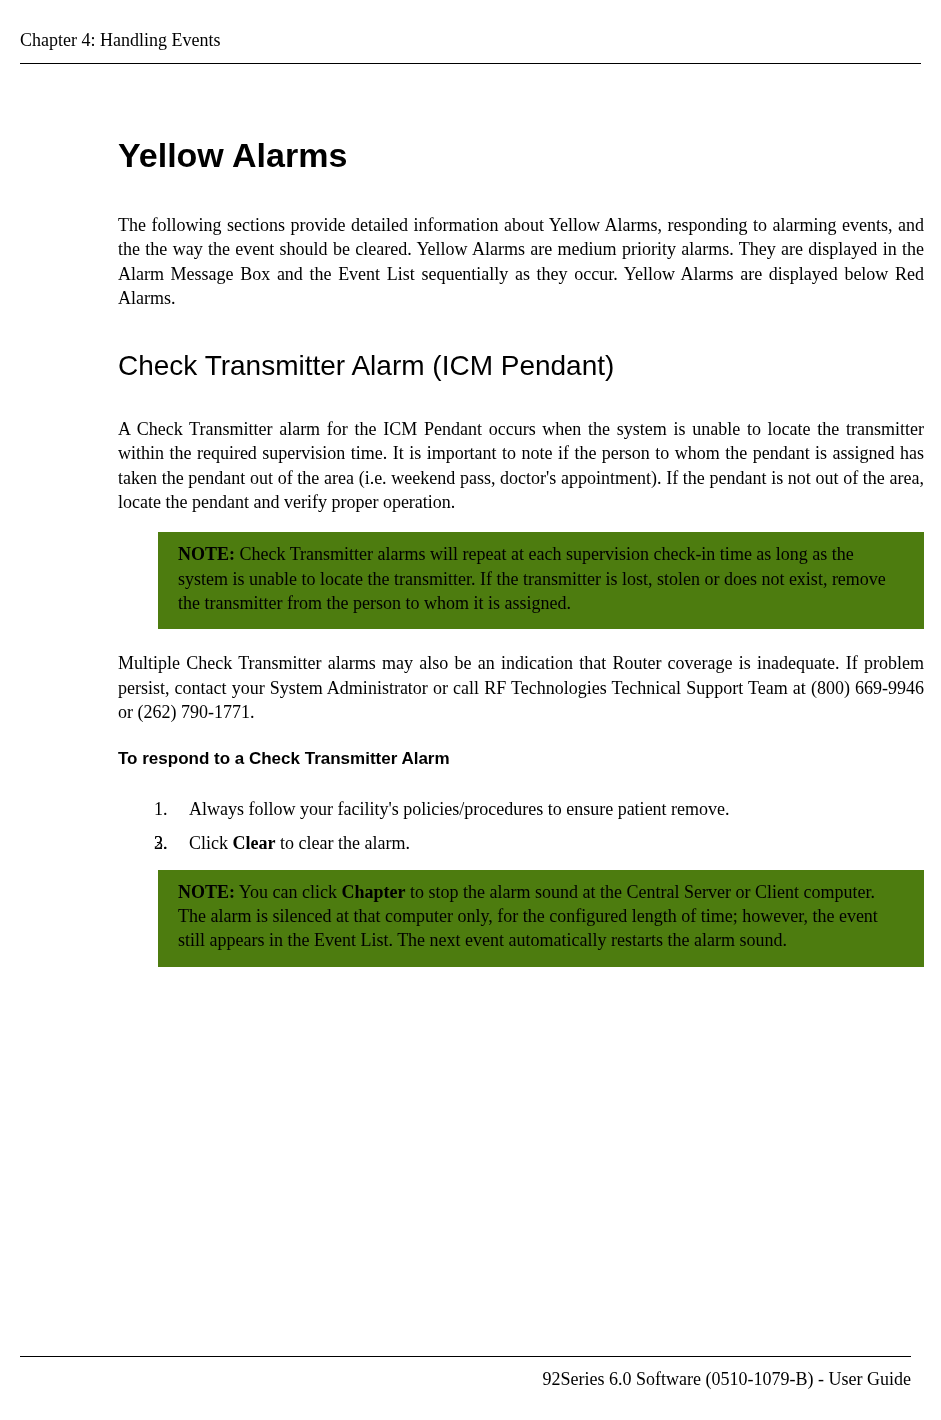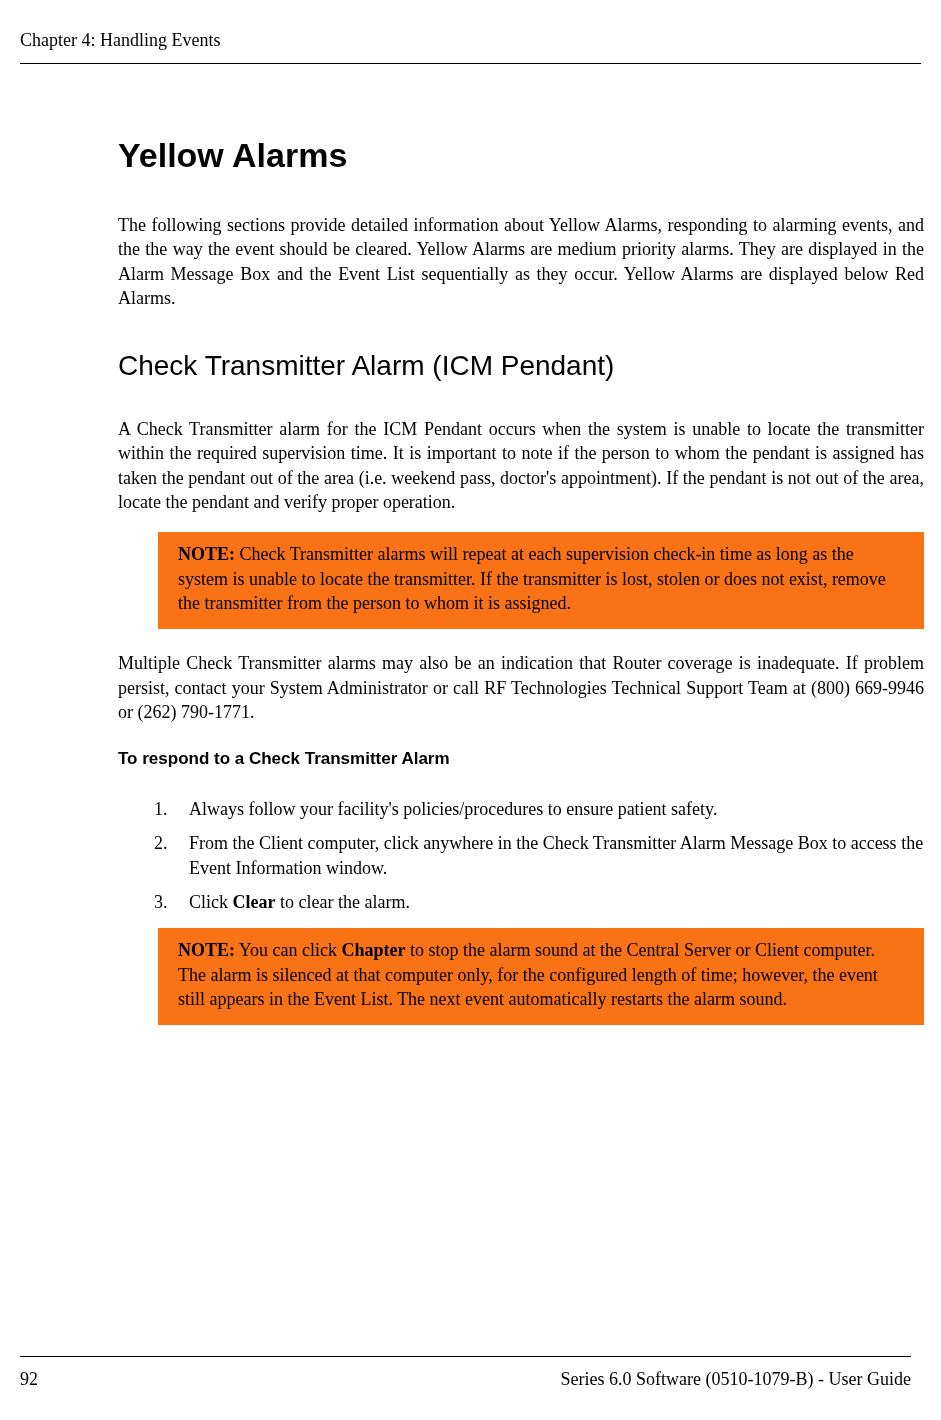--- a/index.html
+++ b/index.html
@@ -49,21 +49,21 @@
       font-weight: normal;
       margin-bottom: 35px;
     }
     .body-para {
       font-size: 18px;
       line-height: 1.35;
       text-align: justify;
       margin-bottom: 18px;
     }
     .note-box {
-      background: #f97316;
+      background: #4d7c0f;
       margin-left: 40px;
       margin-right: 0;
       padding: 10px 20px 14px 20px;
       font-size: 18px;
       line-height: 1.35;
       margin-bottom: 22px;
     }
     .note-label {
       font-weight: bold;
     }
@@ -99,21 +99,21 @@
       left: 20px;
       right: 30px;
     }
     .footer-rule {
       border: none;
       border-top: 1.5px solid #000;
       margin-bottom: 12px;
     }
     .footer-row {
       display: flex;
-      justify-content: space-between;
+      justify-content: flex-end;
       font-size: 18px;
     }
   </style>
 </head>
 <body>
 
 <div class="page-header">
   <div class="header-text">Chapter 4: Handling Events</div>
   <hr class="header-rule">
 </div>
@@ -131,25 +131,24 @@
     <span class="note-label">NOTE:</span><span> Check Transmitter alarms will repeat at each supervision check-in time as long as the system is unable to locate the transmitter. If the transmitter is lost, stolen or does not exist, remove the transmitter from the person to whom it is assigned.</span>
   </div>
 
   <p class="body-para">Multiple Check Transmitter alarms may also be an indication that Router coverage is inadequate. If problem persist, contact your System Administrator or call RF Technologies Technical Support Team at (800) 669-9946 or (262) 790-1771.</p>
 
   <h3 class="sub-sub-heading">To respond to a Check Transmitter Alarm</h3>
 
   <ol class="ordered-list">
     <li>
       <span class="num">1.</span>
-      <span>Always follow your facility's policies/procedures to ensure patient safety.</span>
+      <span>Always follow your facility's policies/procedures to ensure patient remove.</span>
     </li>
     <li>
       <span class="num">2.</span>
-      <span>From the Client computer, click anywhere in the Check Transmitter Alarm Message Box to access the Event Information window.</span>
     </li>
     <li>
       <span class="num">3.</span>
       <span>Click </span><span class="bold-inline">Clear</span><span> to clear the alarm.</span>
     </li>
   </ol>
 
   <div class="note-box" style="margin-top:14px;">
     <span class="note-label">NOTE:</span><span> You can click </span><span class="bold-inline">Chapter</span><span> to stop the alarm sound at the Central Server or Client computer. The alarm is silenced at that computer only, for the configured length of time; however, the event still appears in the Event List. The next event automatically restarts the alarm sound.</span>
   </div>

